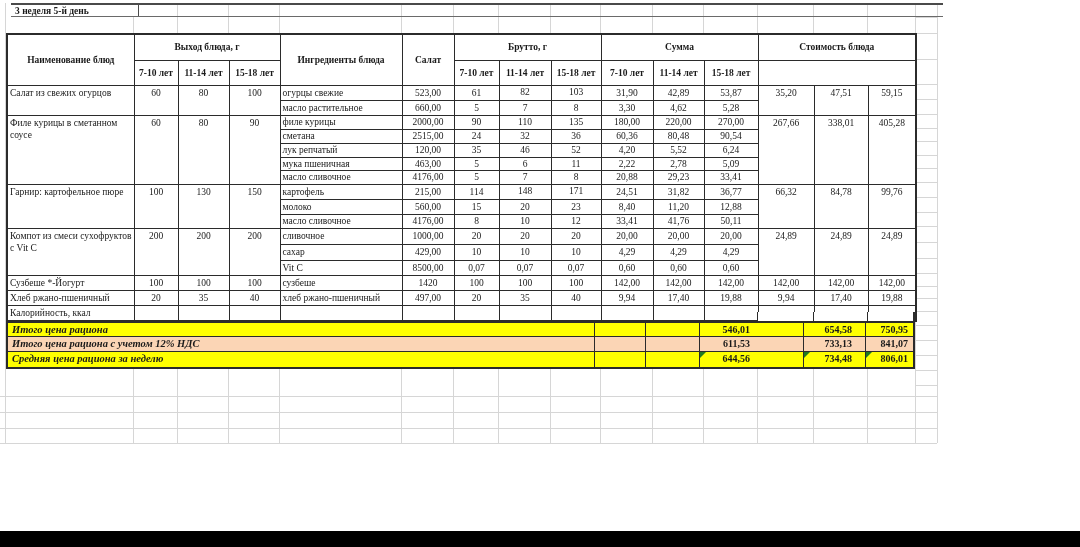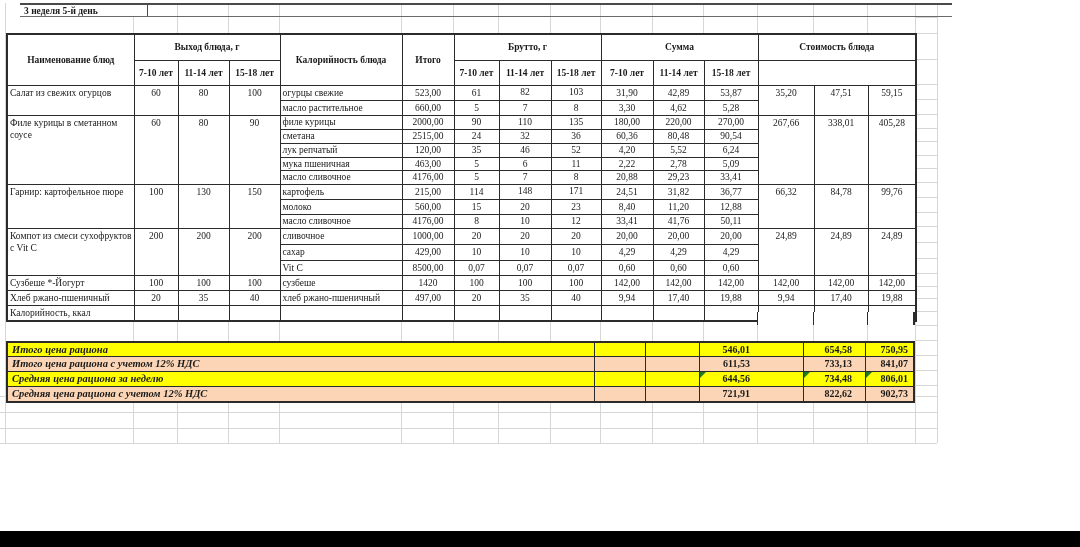--- a/index.html
+++ b/index.html
@@ -6,21 +6,21 @@
   body{
     width:1080px;height:547px;position:relative;overflow:hidden;
     background:#ffffff;
     font-family:"Liberation Serif","DejaVu Serif",serif;
     color:#1a1a1a;
   }
   
   .gl{position:absolute;background:#d6d6d6;z-index:0;}
   
   #title-row{
-    position:absolute;left:20px;top:3px;width:932px;height:14px;
+    position:absolute;left:11px;top:3px;width:932px;height:14px;
     border-top:2px solid #4a4a4a;border-bottom:1px solid #6a6a6a;
     z-index:2;box-sizing:border-box;
   }
   #title-cell{
     position:absolute;left:0;top:0;width:128px;height:100%;
     border-right:1px solid #4a4a4a;background:#fff;box-sizing:border-box;
     font-weight:bold;font-size:9.5px;line-height:12px;padding-left:4px;
     white-space:nowrap;
   }
   
@@ -39,21 +39,21 @@
   .c-num{text-align:center;}
   .top{vertical-align:top!important;line-height:11px;padding-top:2px!important;}
   .b{font-weight:normal;}
   .lg{font-size:12.5px;line-height:11px;}
   
   #gap-cells{position:absolute;left:757px;top:312px;width:158px;height:13px;display:flex;z-index:2;}
   .gap-cell{box-sizing:border-box;background:#fff;border-left:1px solid #2b2b2b;height:100%;}
   .gap-cell:last-child{border-right:2px solid #2b2b2b;}
   
   #summary{
-    position:absolute;left:6px;top:341px;width:909px;z-index:2;
+    position:absolute;left:6px;top:321px;width:909px;z-index:2;
     border:2px solid #2b2b2b;box-sizing:border-box;
   }
   .srow{display:flex;border-bottom:1px solid #2b2b2b;box-sizing:border-box;}
   .srow:last-child{border-bottom:none;}
   .scell{box-sizing:border-box;border-left:1px solid #2b2b2b;position:relative;}
   .scell:first-child{border-left:none;}
   .slabel{flex:1;font-weight:bold;font-style:italic;font-size:10.5px;line-height:13px;padding-left:4px;white-space:nowrap;}
   .se1{width:51px;} .se2{width:54px;}
   .sval{font-weight:bold;font-size:10px;line-height:13px;text-align:right;padding-right:5px;}
   .sv1{width:56px;} .sv2{width:54px;margin-left:48px;} .sv3{width:48px;margin-left:8px;}
@@ -133,22 +133,22 @@
       <col style="width:51px">
       <col style="width:54px">
     <col style="width:56px">
       <col style="width:54px">
       <col style="width:48px">
   </colgroup>
   <tbody id="menu-tbody">
     <tr style="height:26px">
       <td rowspan="2" class="hc">Наименование блюд</td>
       <td colspan="3" class="hc">Выход блюда, г</td>
-      <td rowspan="2" class="hc">Калорийность блюда</td>
-      <td rowspan="2" class="hc">Итого</td>
+      <td rowspan="2" class="hc">Ингредиенты блюда</td>
+      <td rowspan="2" class="hc">Салат</td>
       <td colspan="3" class="hc">Брутто, г</td>
       <td colspan="3" class="hc">Сумма</td>
       <td colspan="3" class="hc">Стоимость блюда</td>
     </tr>
     <tr style="height:25px">
       <td class="hc">7-10 лет</td>
       <td class="hc">11-14 лет</td>
       <td class="hc">15-18 лет</td>
       <td class="hc">7-10 лет</td>
       <td class="hc">11-14 лет</td>
@@ -393,23 +393,15 @@
       <div class="scell sval sv3">841,07</div>
     </div>
     <div class="srow" style="height: 15px; background: rgb(255, 255, 0);">
       <div class="scell slabel">Средняя цена рациона за неделю</div>
       <div class="scell se1"></div>
       <div class="scell se2"></div>
       <div class="scell sval sv1">644,56<span class="flag" style="border-top-color: rgb(33, 122, 33);"></span></div>
       <div class="scell sval sv2">734,48<span class="flag" style="border-top-color: rgb(33, 122, 33);"></span></div>
       <div class="scell sval sv3">806,01<span class="flag" style="border-top-color: rgb(33, 122, 33);"></span></div>
     </div>
-    <div class="srow" style="height: 14px; background: rgb(251, 213, 181);">
-      <div class="scell slabel">Средняя цена рациона с учетом 12% НДС</div>
-      <div class="scell se1"></div>
-      <div class="scell se2"></div>
-      <div class="scell sval sv1">721,91</div>
-      <div class="scell sval sv2">822,62</div>
-      <div class="scell sval sv3">902,73</div>
-    </div>
   </div>
 
 <div id="black-bar"></div>
 
 </body></html>

